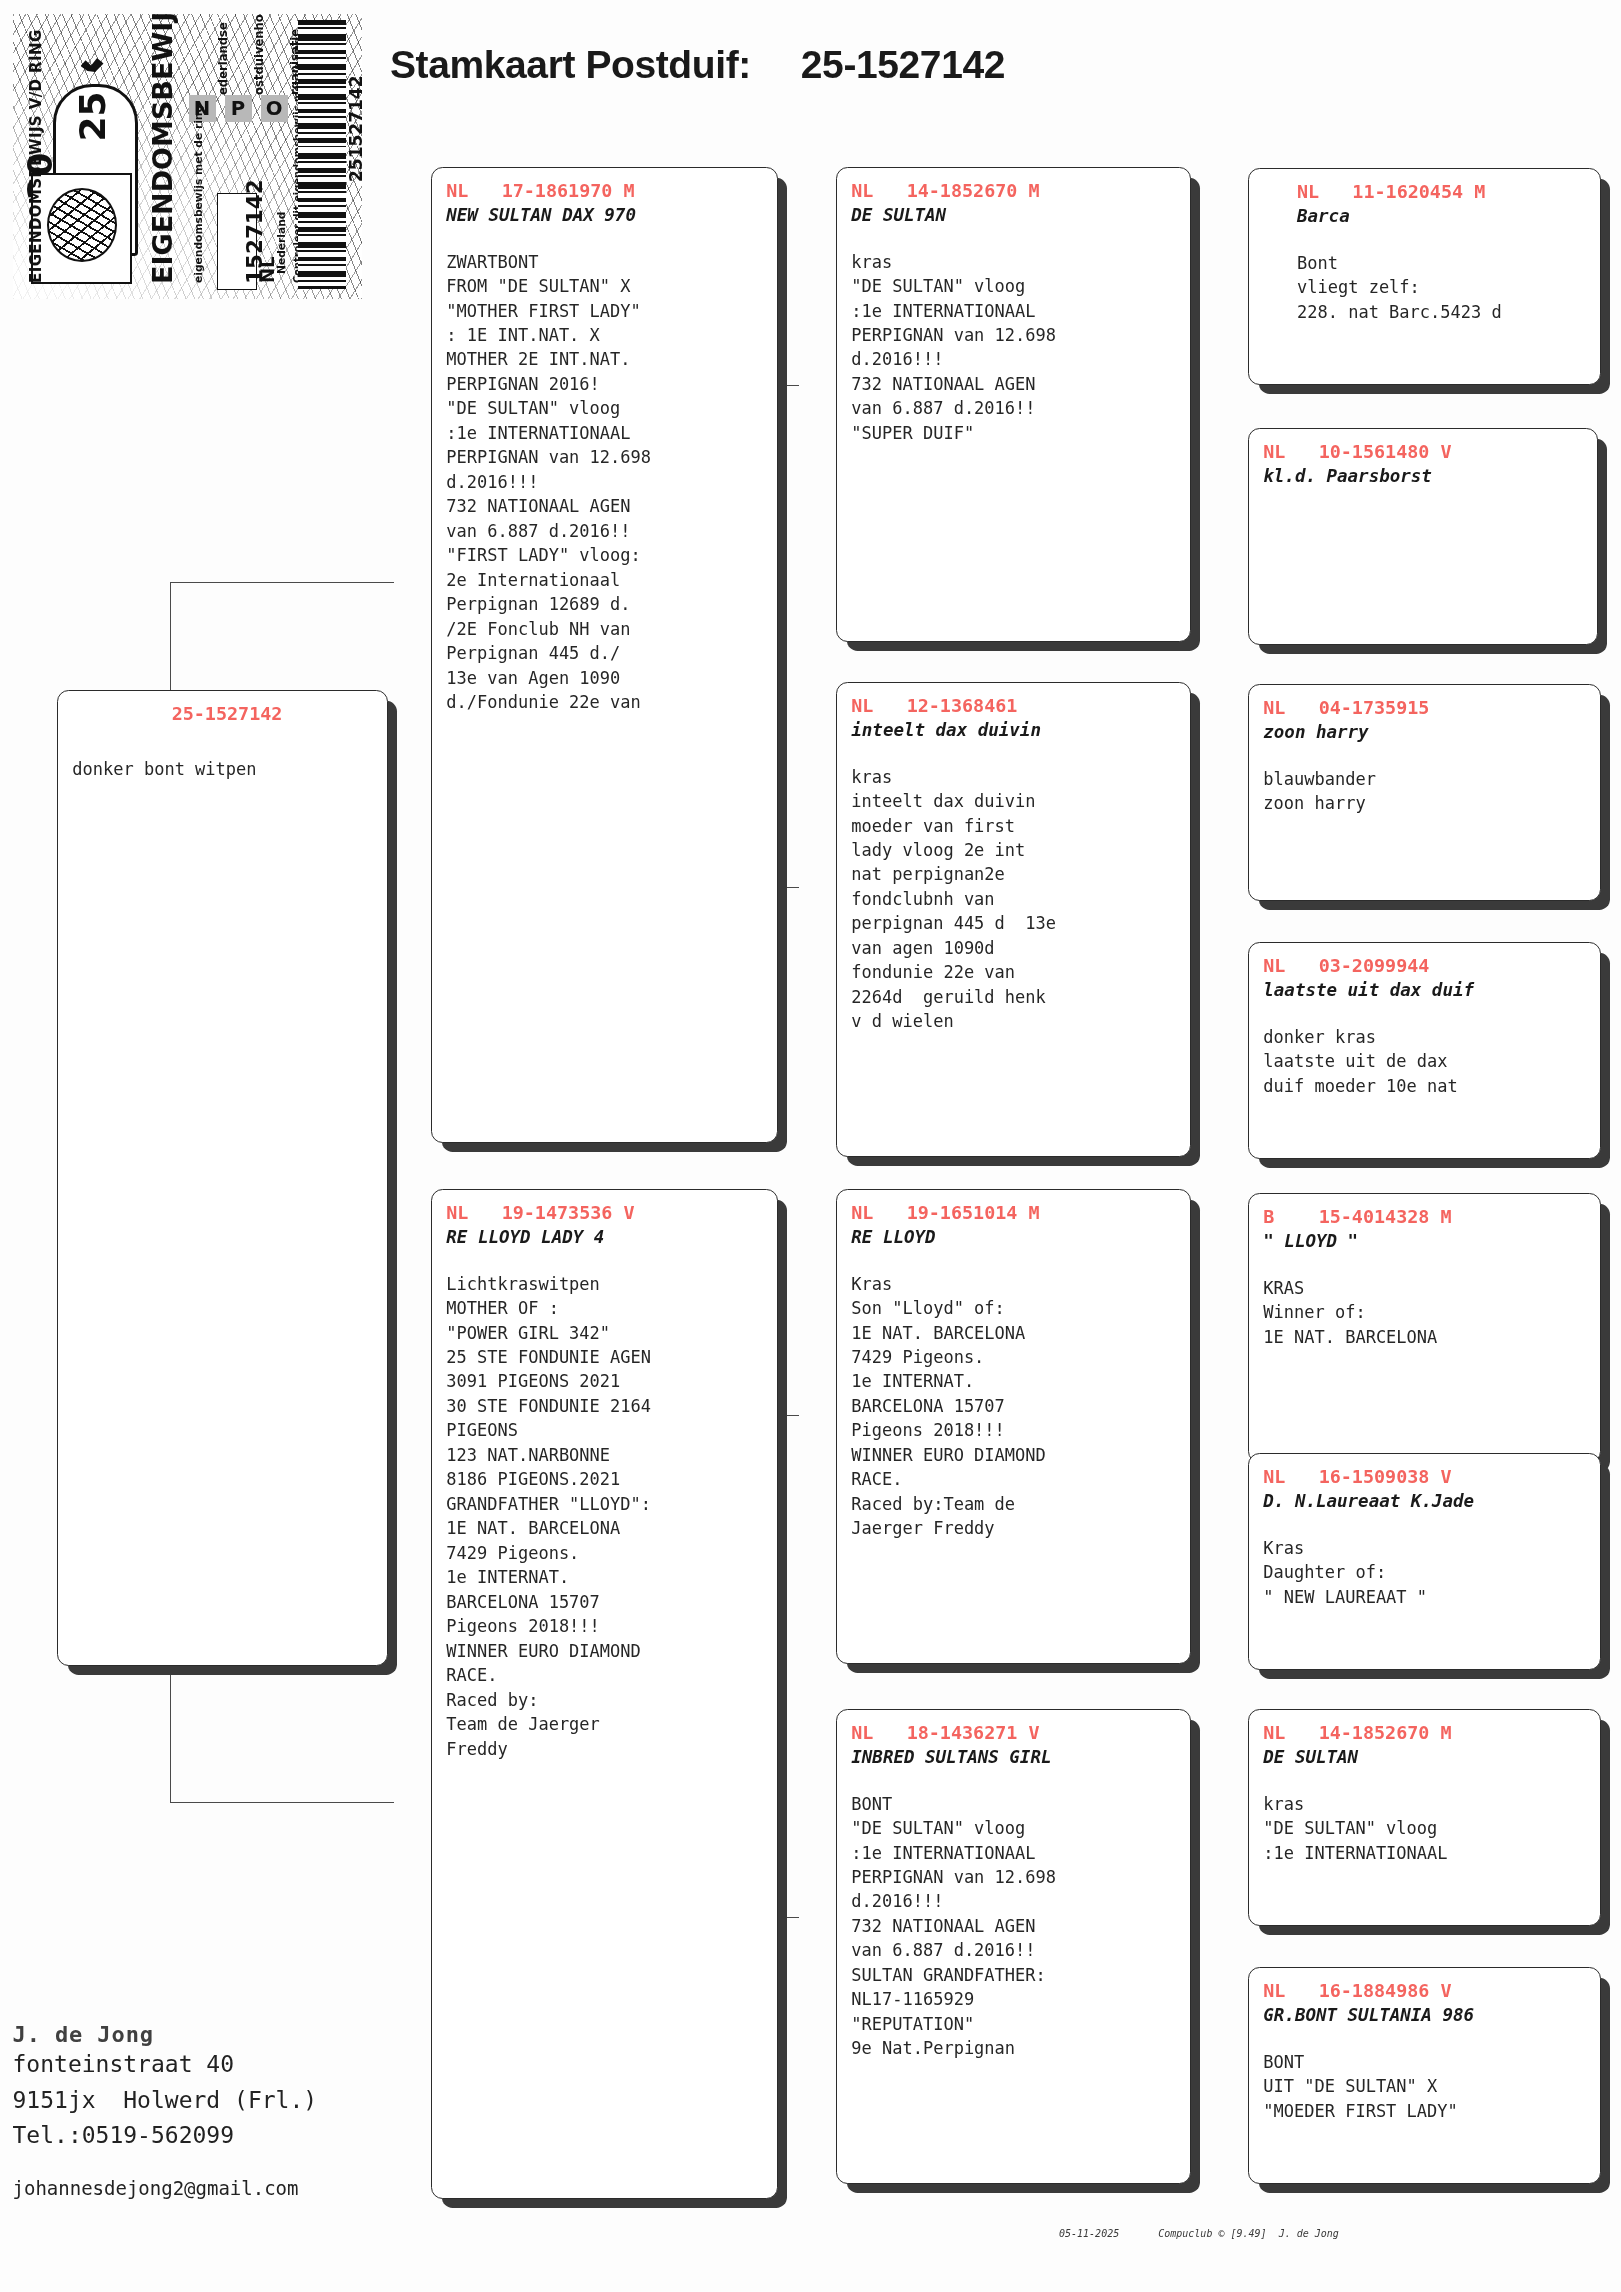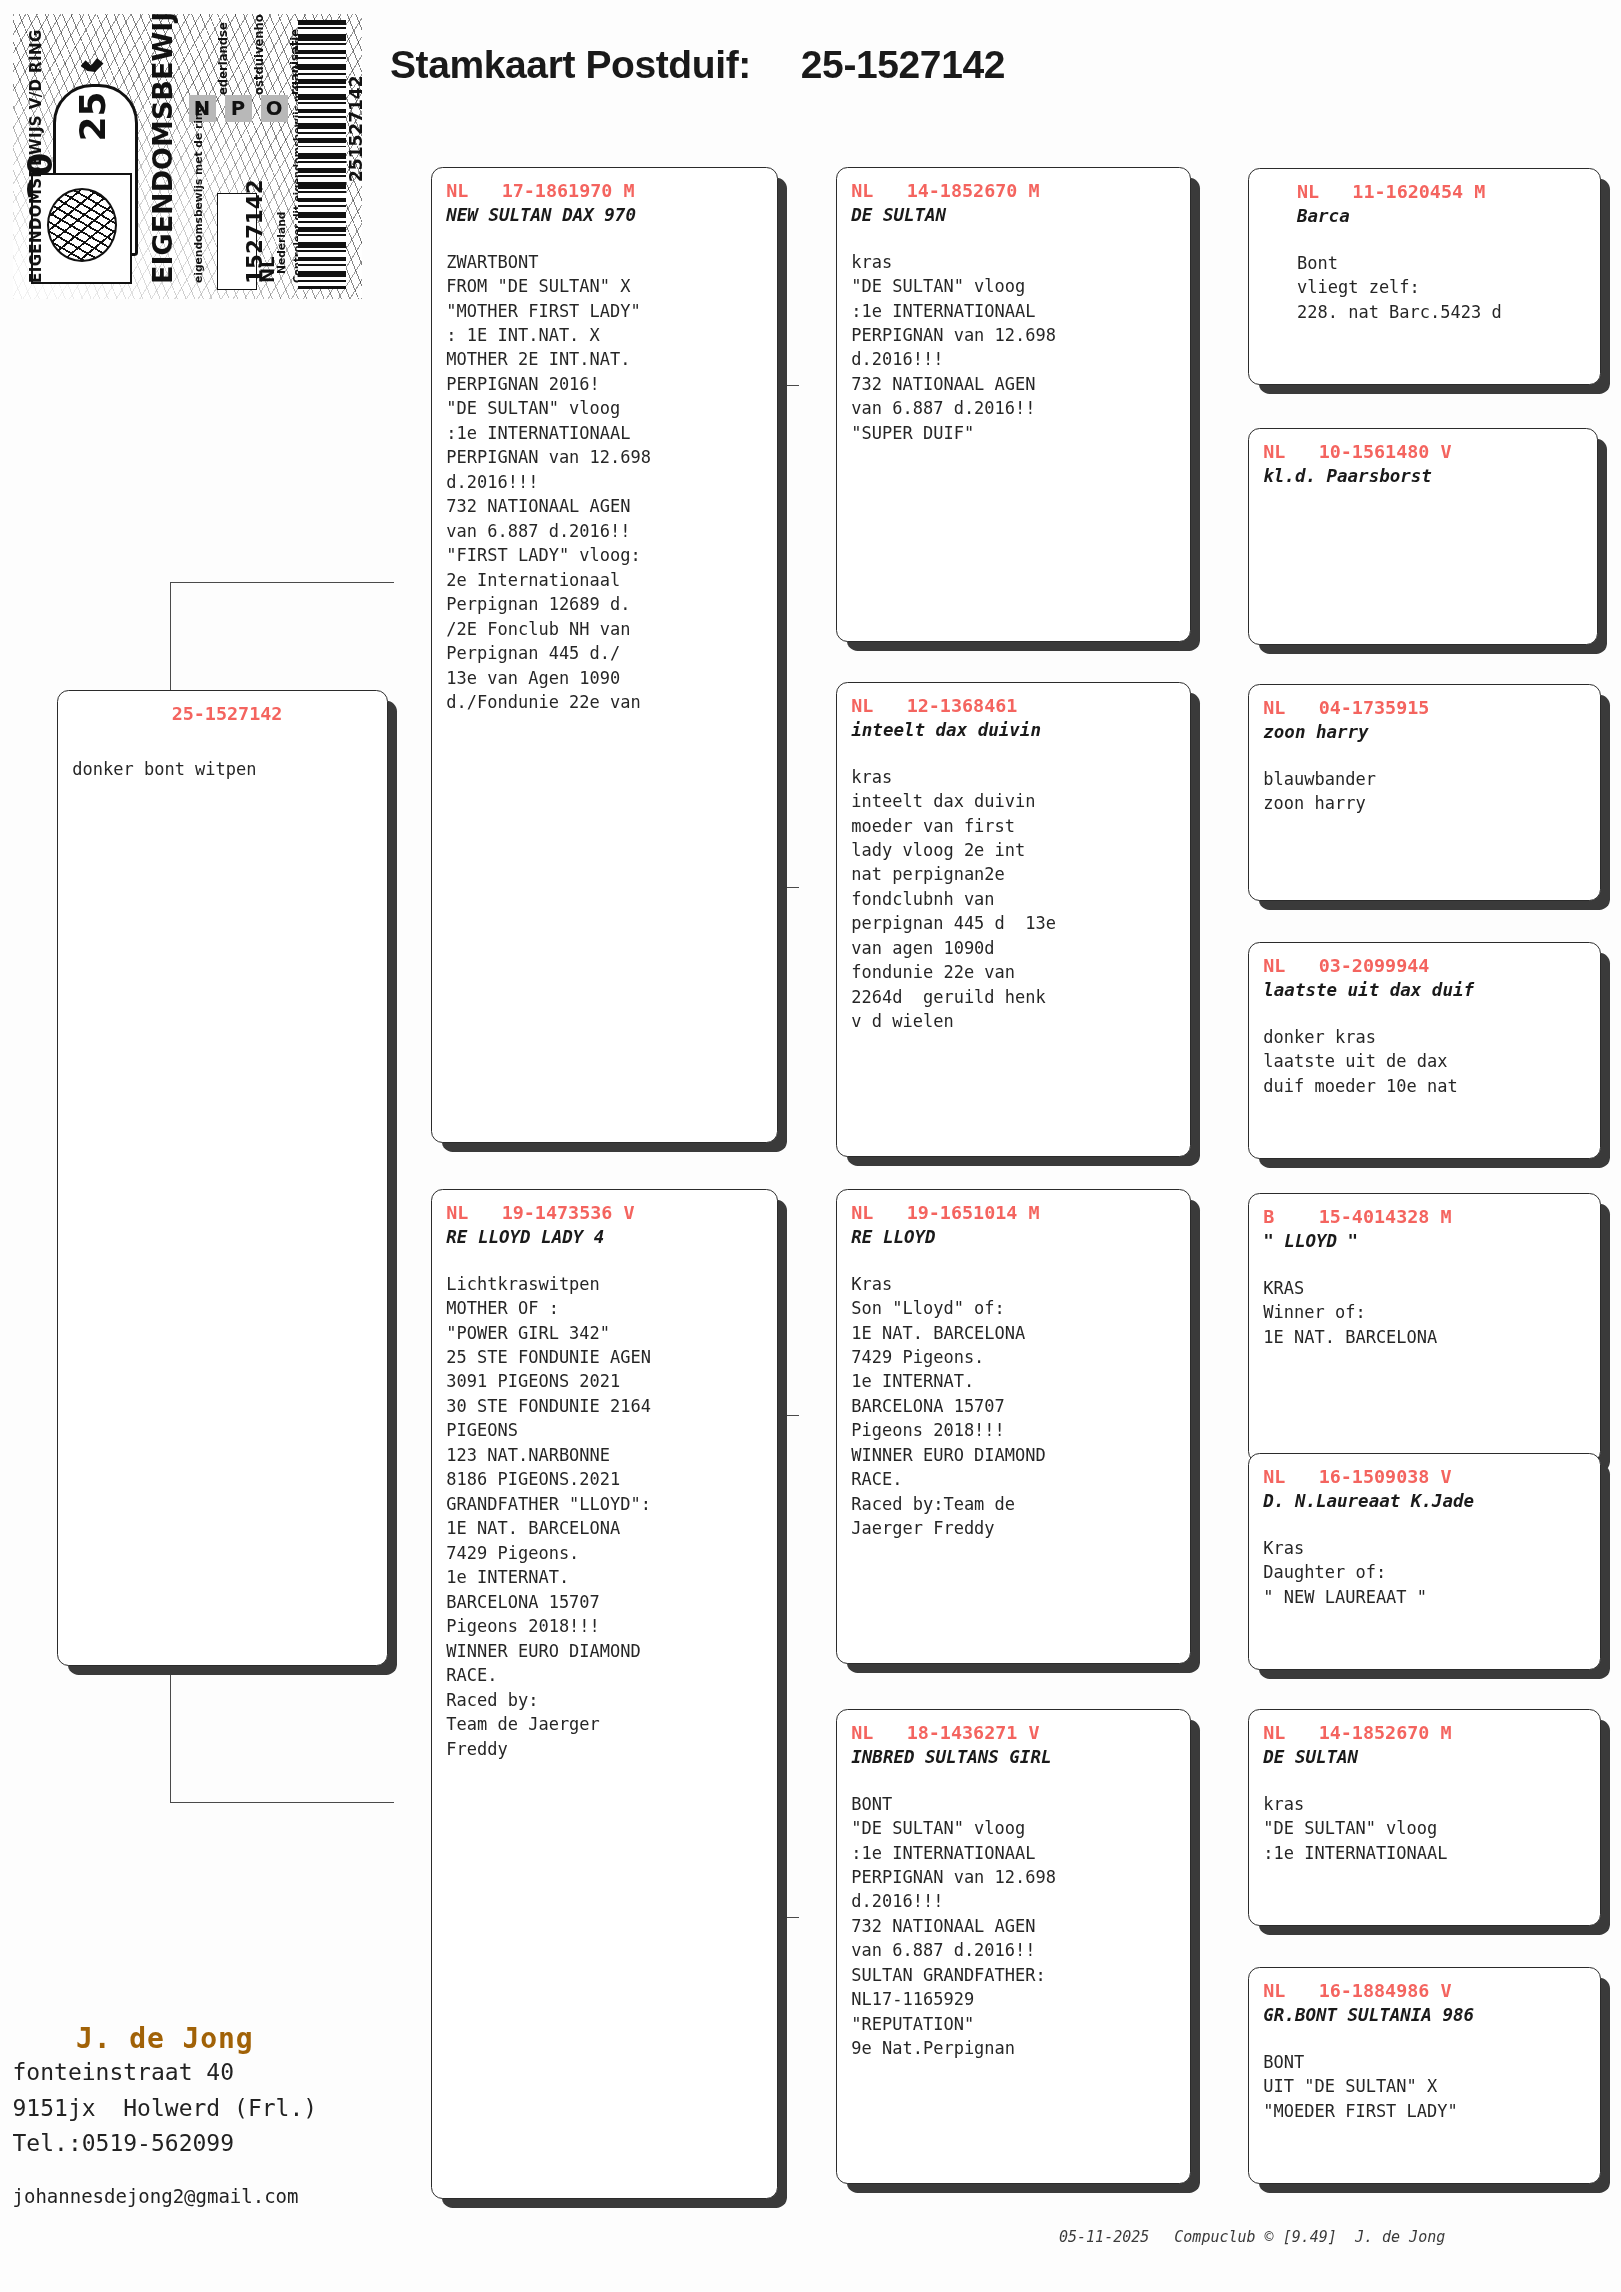--- a/index.html
+++ b/index.html
@@ -316,49 +316,48 @@
   .conn.v { width: 1.4px; }
 
   
   .owner {
     position: absolute;
     left: 12.5px;
     top: 2022px;
     font-family: "DejaVu Sans Mono", monospace;
   }
   .owner .oname {
-    font-size: 28px;
+    font-size: 22px;
     font-weight: 700;
-    color: #a16207;
+    color: #404040;
     letter-spacing: 0.9px;
     white-space: pre;
-    text-align: center;
   }
   .owner .oline {
     font-size: 23px;
     color: #222;
     white-space: pre;
     line-height: 1.55;
   }
   .owner .omail {
     font-size: 19px;
     color: #222;
     white-space: pre;
     margin-top: 23px;
   }
 
   
   .footer {
     position: absolute;
     left: 1059px;
     top: 2228px;
     display: flex;
-    gap: 25px;
+    gap: 39px;
     font-family: "DejaVu Sans Mono", monospace;
-    font-size: 15px;
+    font-size: 10px;
     font-style: italic;
     color: #3a3a3a;
     white-space: pre;
   }
 </style>
 </head>
 <body>
 
 <div id="page">
 

